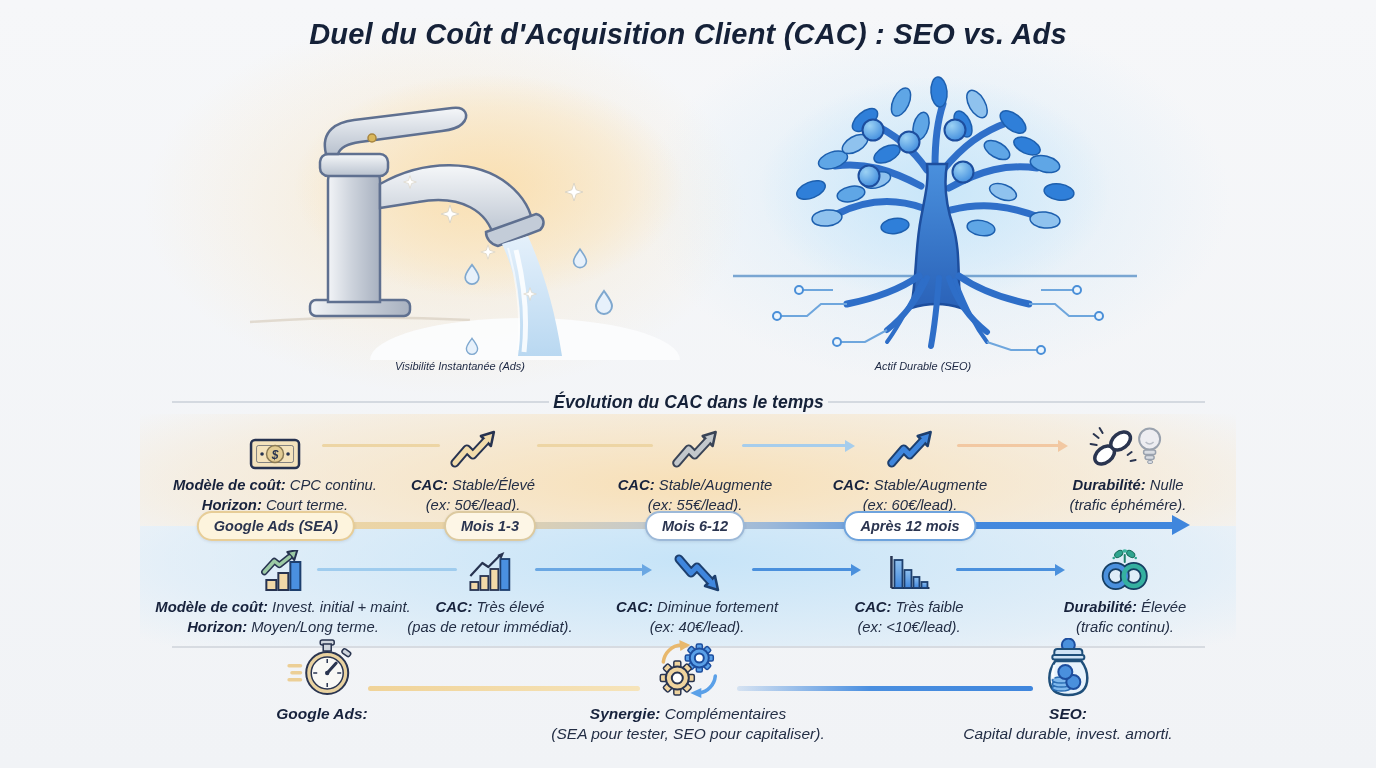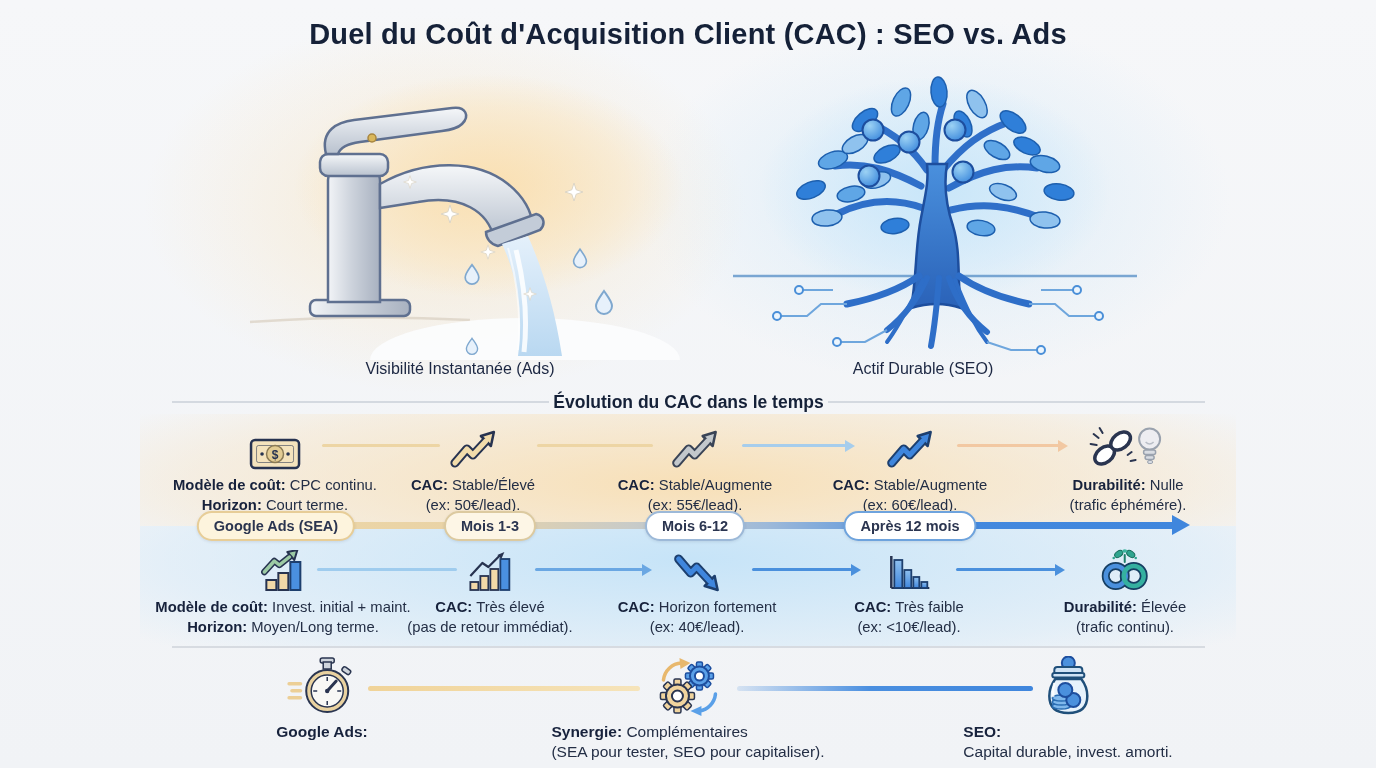--- a/index.html
+++ b/index.html
@@ -1,29 +1,29 @@
 <!DOCTYPE html>
 <html><head>
 <meta charset="utf-8">
 <style>
   html,body{margin:0;padding:0;background:#e9ebee;}
   .canvas{position:relative;width:1376px;height:768px;overflow:hidden;margin:0 auto;
     font-family:"Liberation Sans",sans-serif;color:#232e45;
     background:
       radial-gradient(ellipse 430px 270px at 445px 205px, rgba(249,224,180,.55), rgba(249,224,180,0) 70%),
       radial-gradient(ellipse 410px 255px at 935px 200px, rgba(205,231,249,.62), rgba(205,231,249,0) 72%),
-      linear-gradient(180deg,#f6f7f9,#f1f3f6);}
+      linear-gradient(180deg,#f6f7f9,#f1f3f6); font-style: italic;}
   .title{position:absolute;top:18px;left:0;width:100%;text-align:center;font-size:29px;font-weight:800;color:#152138;letter-spacing:.2px;}
   .hero{position:absolute;}
   .hero-ads{left:220px;top:60px;width:480px;height:300px;
     background:radial-gradient(ellipse 52% 48% at 56% 42%, rgba(250,223,176,.95), rgba(250,228,188,.45) 55%, rgba(250,228,188,0) 78%);}
   .hero-seo{left:715px;top:58px;width:440px;height:300px;
     background:radial-gradient(ellipse 50% 47% at 50% 44%, rgba(200,230,249,.95), rgba(210,234,250,.45) 58%, rgba(210,234,250,0) 80%);}
   .hero svg{position:absolute;left:0;top:0;}
-  .caption{position:absolute;top:360px;transform:translateX(-50%);font-size:16px;color:#1c2742;white-space:nowrap;}
+  .caption{position:absolute;top:360px;transform:translateX(-50%);font-size:11px;color:#1c2742;white-space:nowrap;}
   .sect-head{position:absolute;top:392px;left:172px;width:1033px;height:20px;display:flex;align-items:center;gap:4px;}
   .sect-line{flex:1;height:1.5px;background:#d4d9e0;}
   .sect-title{font-size:17.5px;font-weight:800;color:#152138;white-space:nowrap;}
   .band{position:absolute;left:140px;right:140px;}
   .band-ads{top:414px;height:112px;background:radial-gradient(ellipse 62% 105% at 50% 62%, rgba(248,222,178,.92), rgba(248,224,184,.35) 72%, rgba(248,224,184,0) 100%);}
   .band-seo{top:526px;height:120px;background:radial-gradient(ellipse 64% 108% at 50% 28%, rgba(196,227,248,.95), rgba(205,231,249,.4) 74%, rgba(205,231,249,0) 100%);}
   .tcol{position:absolute;transform:translateX(-50%);text-align:center;}
   .ticon{height:46px;display:flex;align-items:flex-end;justify-content:center;margin-bottom:5px;}
   .tline{font-size:14.8px;line-height:1.38;white-space:nowrap;color:#232e45;}
   .tline b{font-weight:800;color:#17223c;}
@@ -34,21 +34,21 @@
     background:linear-gradient(90deg,#eed7a7 0%,#e9d3a6 26%,#c8cbc8 44%,#9db9d9 58%,#4489de 76%,#3f86dd 100%);}
   .tl-head{position:absolute;left:1172px;top:515px;width:0;height:0;
     border-left:18px solid #3f86dd;border-top:10.5px solid transparent;border-bottom:10.5px solid transparent;}
   .pill{position:absolute;top:526px;transform:translate(-50%,-50%);font-size:14.5px;font-weight:800;color:#2b3550;
     padding:5px 15px;border-radius:17px;white-space:nowrap;box-shadow:0 1px 3px rgba(40,60,90,.12);z-index:3;}
   .pill-cream{background:#fdf4dd;border:2px solid #e7cd97;}
   .pill-cream2{background:#fdf6e6;border:2px solid #dccaa0;}
   .pill-white{background:#ffffff;border:2px solid #9db9d8;}
   .pill-blue{background:#ffffff;border:2px solid #6ea3dd;}
   .divider{position:absolute;top:646px;left:172px;width:1033px;height:1.5px;background:#d7dbe1;}
-  .fcol{position:absolute;transform:translateX(-50%);text-align:left;top:654px;}
+  .fcol{position:absolute;transform:translateX(-50%);text-align:center;top:636px;}
   .ficon{height:66px;display:flex;align-items:center;justify-content:center;margin-bottom:2px;}
   .fline{font-size:15.5px;line-height:1.32;white-space:nowrap;color:#232e45;}
   .fline b{font-weight:800;color:#17223c;}
   .fconn{position:absolute;top:686px;height:5px;border-radius:3px;}
   .fconn-tan{left:368px;width:272px;background:linear-gradient(90deg,#f0d398,#f6e4ba);}
   .fconn-blue{left:737px;width:296px;background:linear-gradient(90deg,rgba(130,175,228,.25),#4a8fe0 45%,#3f86dd);}
 </style>
 </head>
 <body>
 
@@ -319,21 +319,21 @@
   </div>
 
   <div class="tcol" style="left:697px;top:546px">
     <div class="ticon">
       <svg width="46" height="40" viewBox="0 0 46 40">
         <polyline points="5,7 17,21 23,15 36,29" fill="none" stroke="#1d3f6e" stroke-width="9" stroke-linecap="round" stroke-linejoin="round"></polyline>
         <polygon points="44,38 31,34 41,24" fill="#3f86dd" stroke="#1d3f6e" stroke-width="2.5" stroke-linejoin="round"></polygon>
         <polyline points="5,7 17,21 23,15 36,29" fill="none" stroke="#3f86dd" stroke-width="5" stroke-linecap="round" stroke-linejoin="round"></polyline>
       </svg>
     </div>
-    <div class="tline"><b>CAC:</b><span> Horizon fortement</span></div>
+    <div class="tline"><b>CAC:</b><span> Diminue fortement</span></div>
     <div class="tline"><b></b><span>(ex: 40€/lead).</span></div>
   </div>
 
   <div class="tcol" style="left:909px;top:546px">
     <div class="ticon">
       <svg width="46" height="38" viewBox="0 0 46 38">
         <defs>
             <linearGradient id="bd" x1="0" y1="0" x2="0" y2="1">
               <stop offset="0" stop-color="#8fc0ee"></stop>
               <stop offset="1" stop-color="#3f86dd"></stop>

